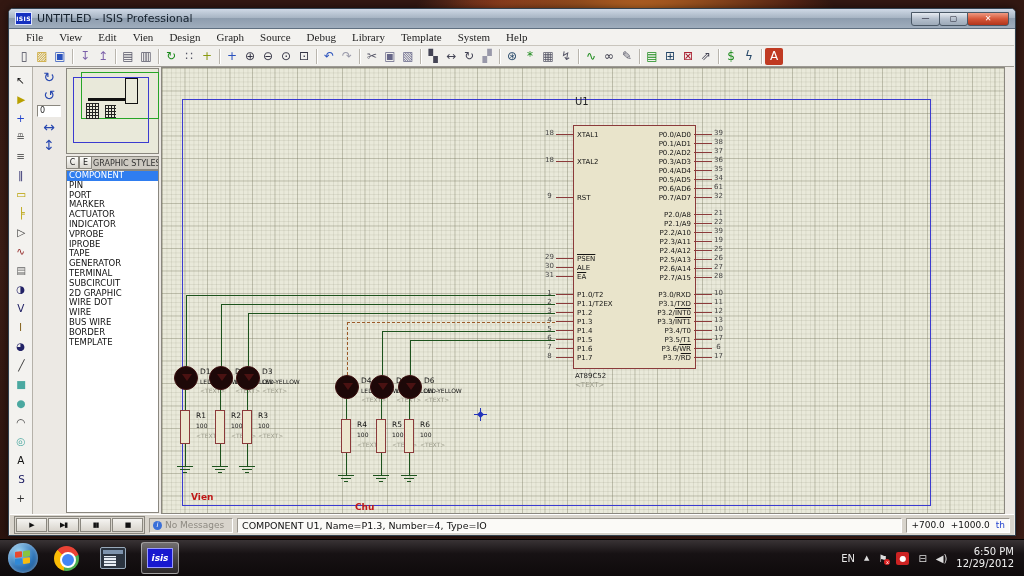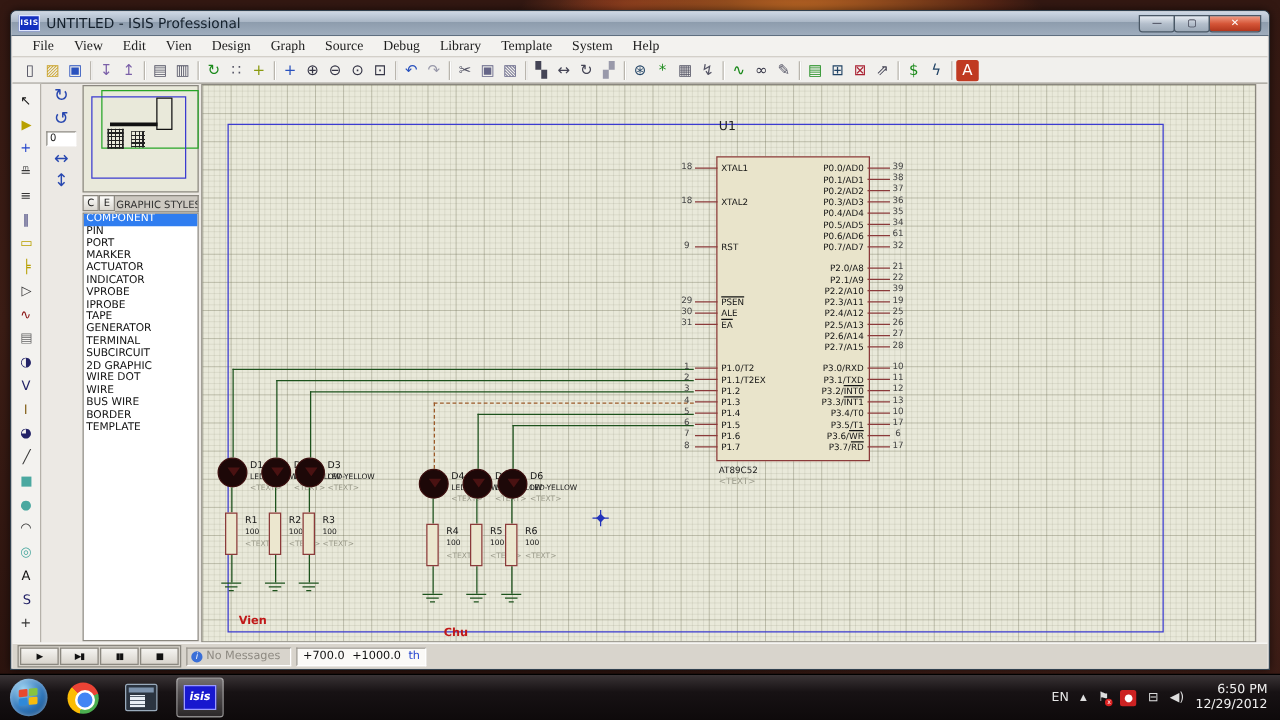--- a/index.html
+++ b/index.html
@@ -417,21 +417,21 @@
       <span class="pnum">18</span>
         <span class="pstub"></span>
       <span class="pname">XTAL2</span>
       </div>
     <div class="pinrow single" style="left:381px;top:125px">
       <span class="pnum">9</span>
         <span class="pstub"></span>
       <span class="pname">RST</span>
       </div>
 
-    <div class="pingroup L" style="left:381px;top:169px;width:160px">
+    <div class="pingroup L" style="left:381px;top:186px;width:160px">
 
     <div class="pinrow">
         <span class="pnum">29</span>
           <span class="pstub"></span>
         <span class="pname"><span></span><span class="ov-t">PSEN</span></span>
         </div>
         <div class="pinrow">
         <span class="pnum">30</span>
           <span class="pstub"></span>
         <span class="pname"><span>ALE</span><span class="ov-t"></span></span>
@@ -721,20 +721,21 @@
 
     <div class="simbtn">▶</div>
         <div class="simbtn">▶▮</div>
         <div class="simbtn">▮▮</div>
         <div class="simbtn">■</div>
       </div>
     <div class="msg-no">
       <span class="info-ico">i</span>
       <span>No Messages</span>
     </div>
+    <div class="msg-main">COMPONENT U1, Name=P1.3, Number=4, Type=IO</div>
     <div class="coords">
       <span>+700.0</span>
       <span>+1000.0</span>
       <span class="units">th</span>
     </div>
   </div>
 </div>
 
 <div class="taskbar">
   <div class="orb">

